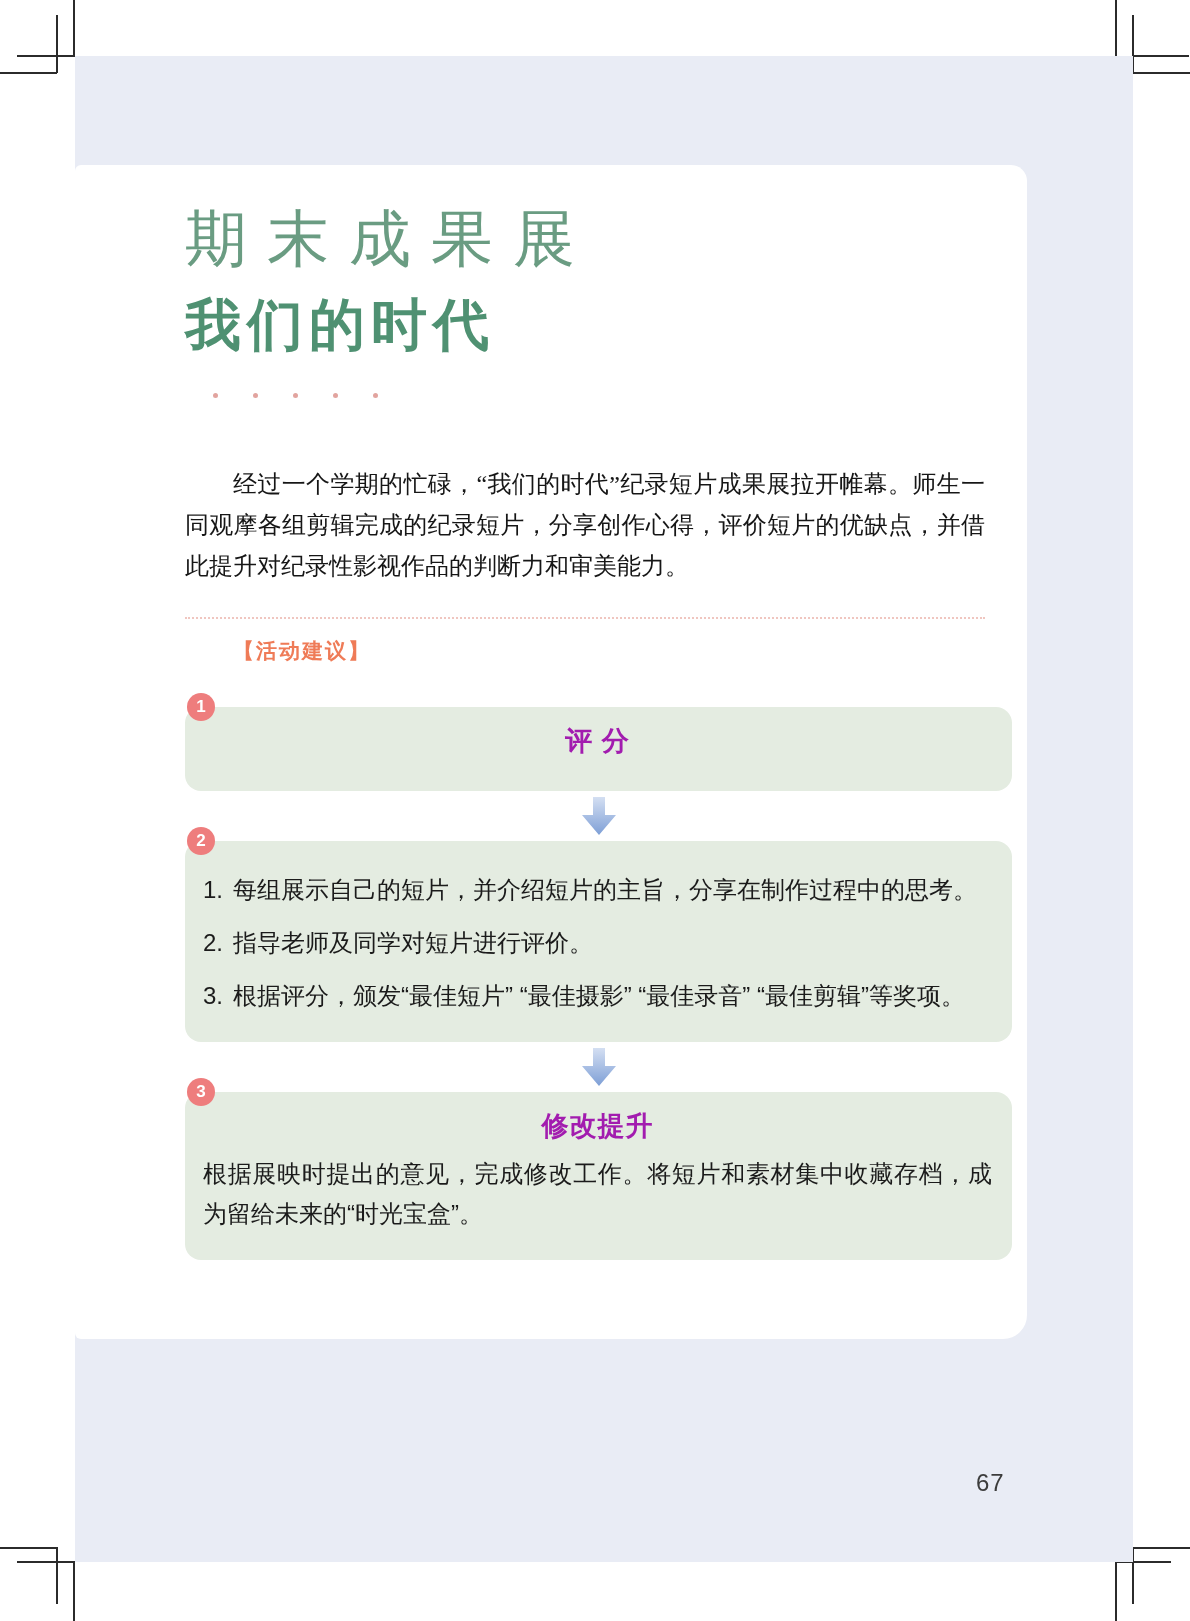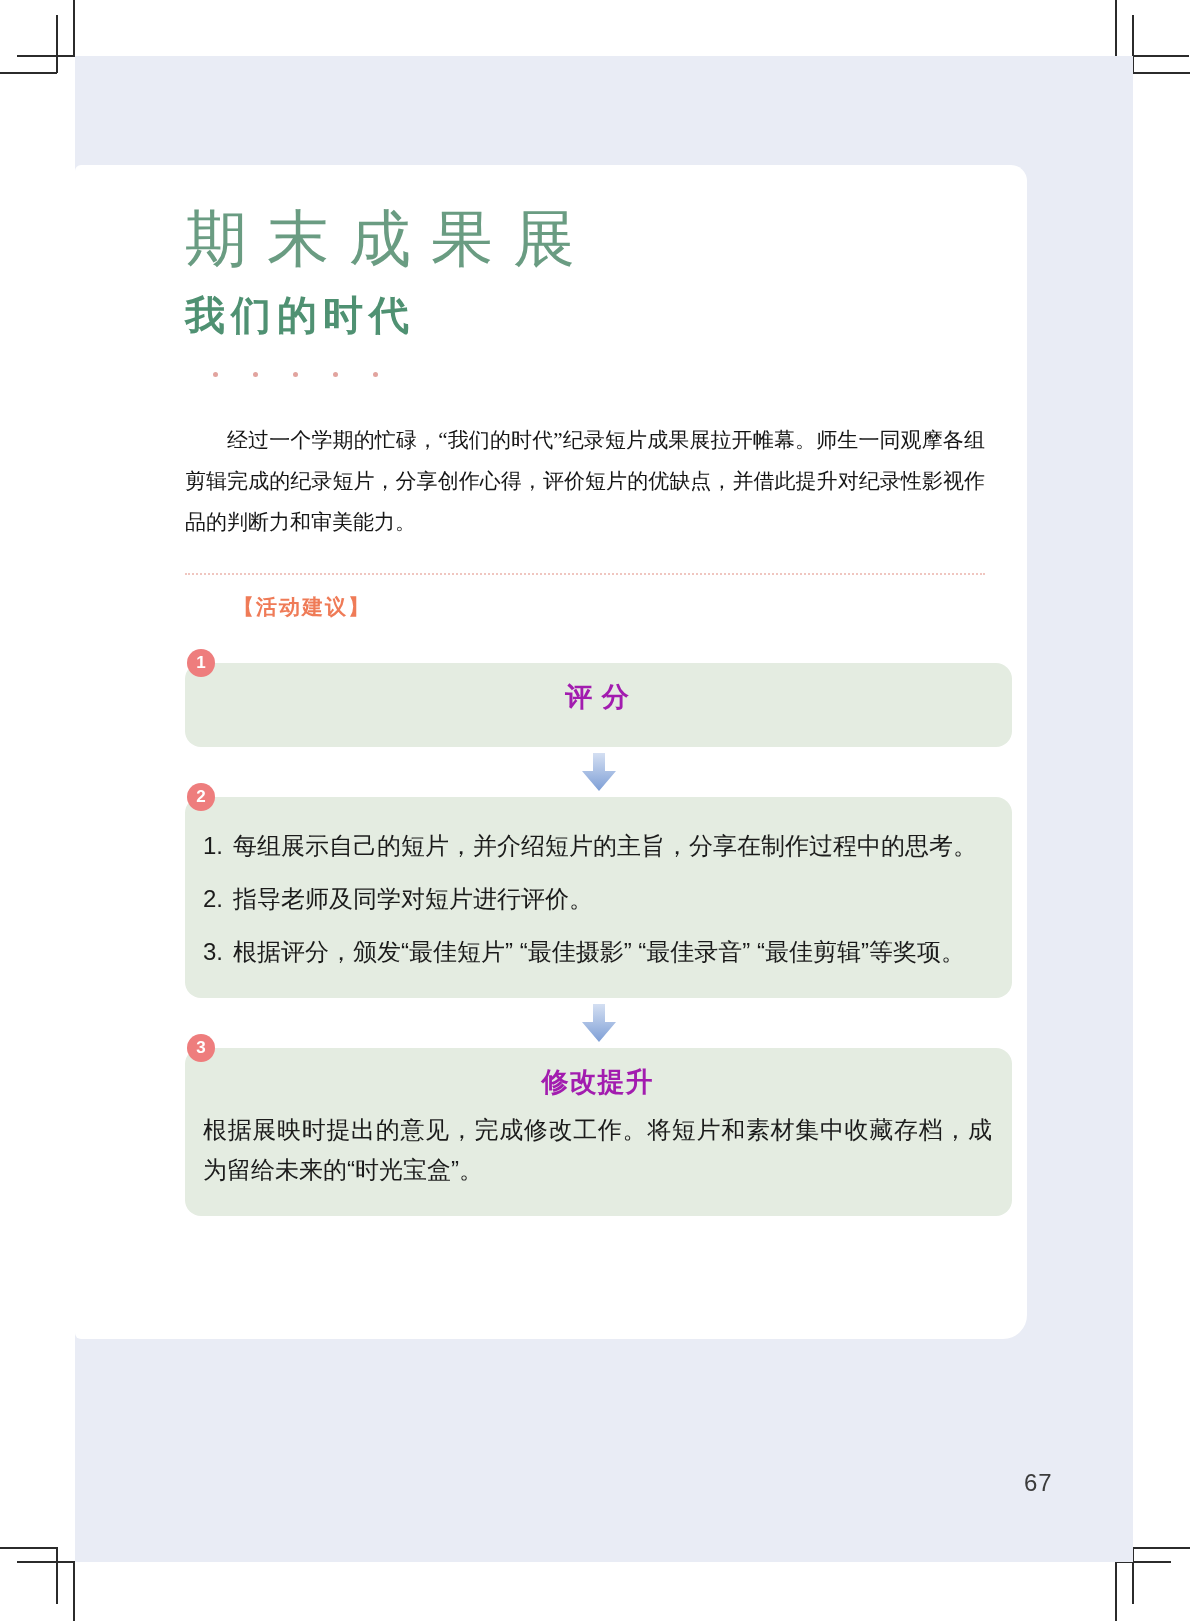--- a/index.html
+++ b/index.html
@@ -14,48 +14,48 @@
          border-radius:6px 16px 24px 6px;}
 
   .content{position:relative;padding:38px 15px 0 110px;}
 
   
   .mark{position:absolute;background:#2b2b2b;}
 
   
   .title{font-family:"DejaVu Serif","Liberation Serif",serif;font-size:62px;line-height:1.15;
          color:#6a9c82;letter-spacing:20px;font-weight:400;margin:0;padding-right:27px;}
-  .subtitle{font-size:40px;font-weight:bold;color:#4f9172;letter-spacing:6px;margin:14px 0 0 0;}
+  .subtitle{font-size:56px;font-weight:bold;color:#4f9172;letter-spacing:6px;margin:14px 0 0 0;}
   .dots{margin:20px 0 0 28px;height:6px;}
   .dots i{display:inline-block;width:5px;height:5px;border-radius:50%;background:#e2a49f;margin-right:35px;}
 
   
-  .intro{font-family:"Liberation Serif","DejaVu Serif",serif;font-size:21px;line-height:41px;
-         color:#161616;text-align:justify;text-indent:2em;margin:51px 0 0 0;padding-right:27px;}
+  .intro{font-family:"Liberation Serif","DejaVu Serif",serif;font-size:24px;line-height:41px;
+         color:#161616;text-align:justify;text-indent:2em;margin:74px 0 0 0;padding-right:27px;}
 
   .separator{border:none;border-top:2px dotted #f0c6c0;margin:30px 27px 0 0;}
 
   .section-label{color:#ef7b57;font-size:21px;font-weight:bold;margin:18px 0 0 48px;letter-spacing:2px;}
 
   
   .steps{margin-top:42px;}
   .step{position:relative;}
   .badge{position:absolute;left:2px;top:-14px;width:28px;height:28px;border-radius:50%;
          background:#ee7d7d;color:#ffffff;font-size:17px;font-weight:bold;
          display:flex;align-items:center;justify-content:center;z-index:2;}
   .box{background:#e4ece1;border-radius:16px;padding:16px 20px 26px 18px;color:#1b1b1b;}
   .box h3{margin:0 0 6px 0;font-size:27px;font-weight:bold;text-align:center;color:#a21caf;letter-spacing:1px;}
   .box p{margin:10px 0 0 0;font-size:24px;line-height:40px;text-align:justify;}
   .box .list{margin-top:6px;}
   .box .list-item{font-size:24px;line-height:40px;margin-top:13px;text-align:justify;}
   .box .list-item .n{margin-right:10px;}
 
   .arrow-wrap{height:50px;display:flex;align-items:center;justify-content:center;}
 
-  .page-number{position:absolute;left:1024px;top:1469px;font-size:24px;color:#3c3c3c;letter-spacing:1px;}
+  .page-number{position:absolute;left:976px;top:1469px;font-size:24px;color:#3c3c3c;letter-spacing:1px;}
 </style>
 </head>
 <body>
 
 <div class="page">
 
   <div class="mark" style="left:73px;top:0;width:2px;height:57px"></div>
   <div class="mark" style="left:17px;top:55px;width:56px;height:2px"></div>
   <div class="mark" style="left:56px;top:15px;width:2px;height:58px"></div>
   <div class="mark" style="left:0;top:72px;width:57px;height:2px"></div>

